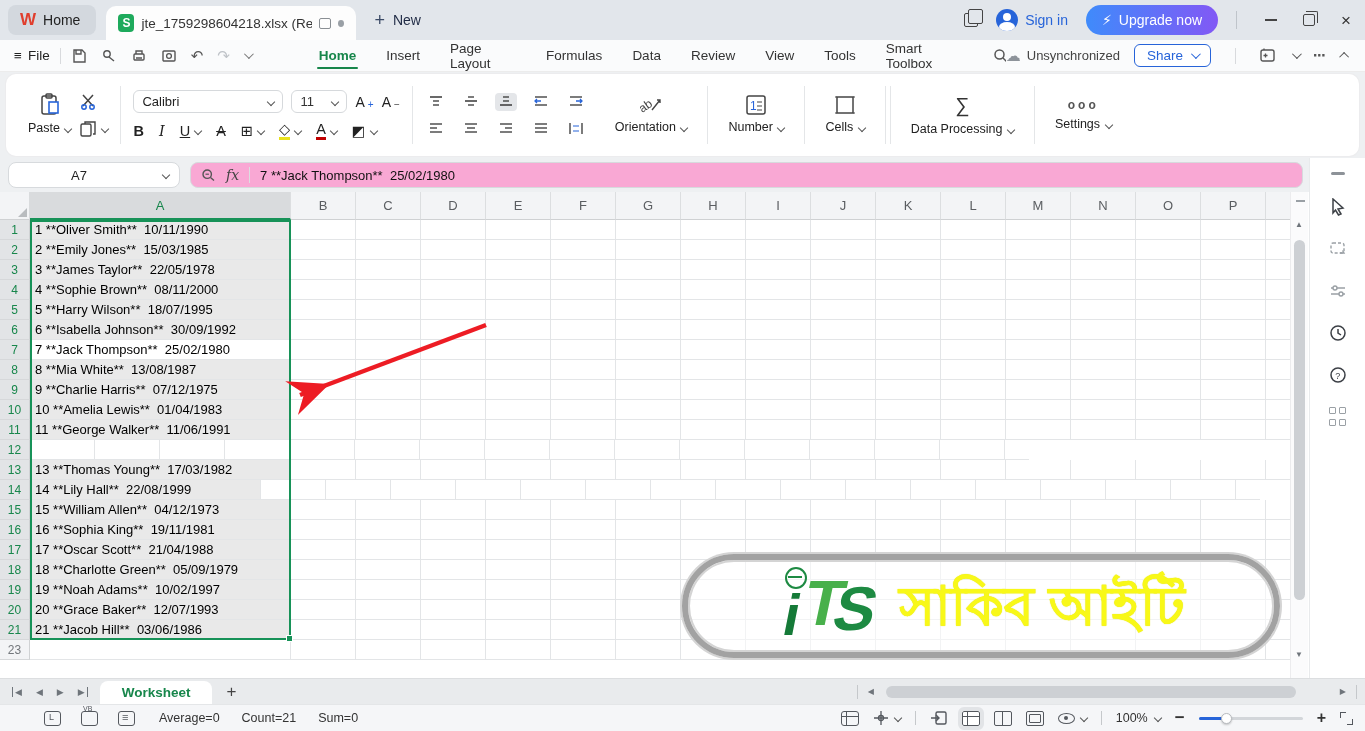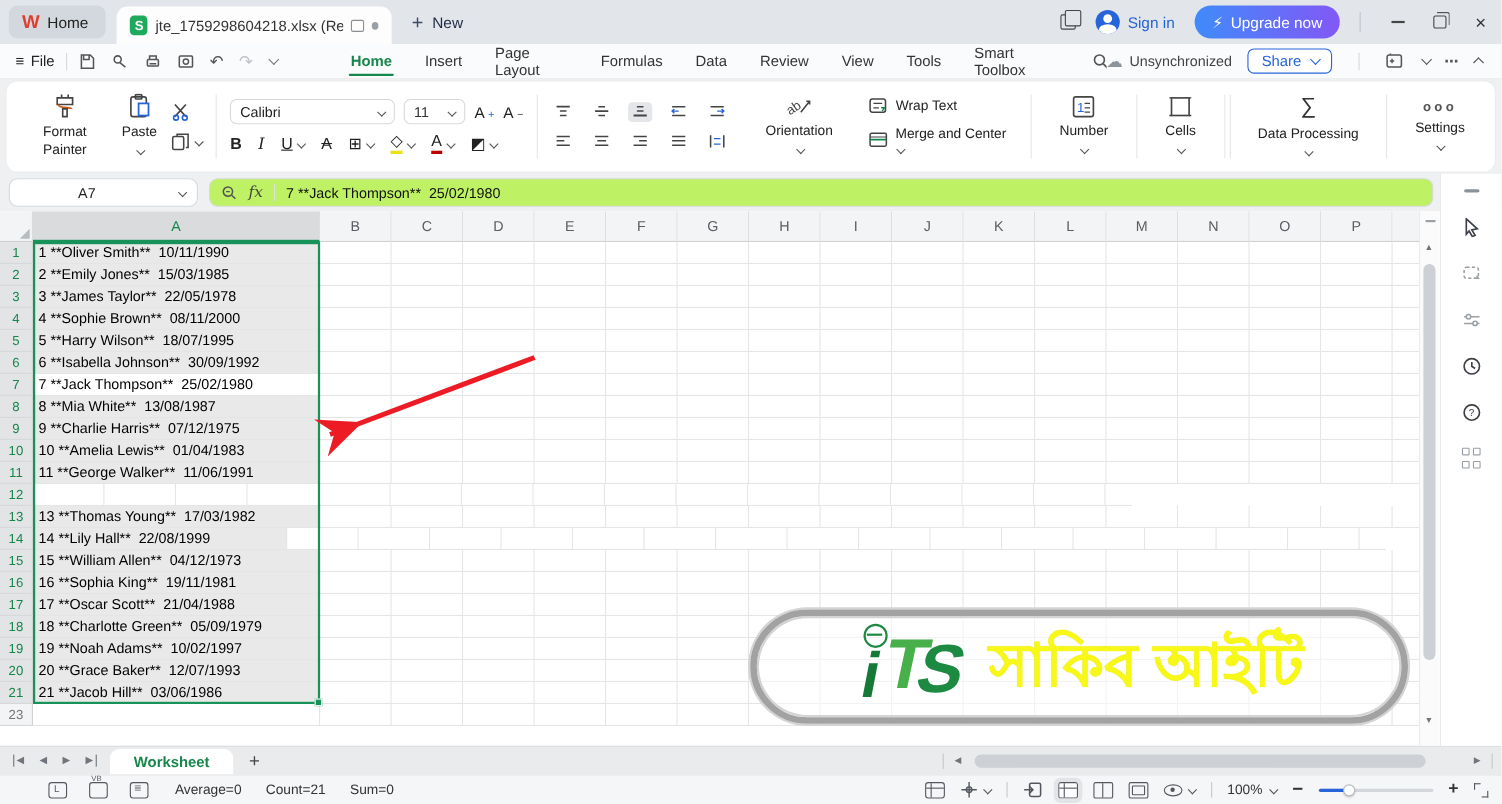--- a/index.html
+++ b/index.html
@@ -70,21 +70,21 @@
   .al-ico.active { background:#e4e6e9; }
   .tiny-chev { width:6px; height:6px; border-right:1.2px solid #555; border-bottom:1.2px solid #555; transform:rotate(45deg); display:inline-block; margin-left:2px; }
   .mid-btn { display:flex; align-items:center; gap:6px; font-size:12.5px; color:#222; }
   .mid-col { display:flex; flex-direction:column; gap:10px; justify-content:center; }
   .ooo { letter-spacing:3px; color:#555; font-size:12px; font-weight:bold; }
   .sigma { font-size:20px; color:#333; }
 
   
   .formulabar { position:absolute; left:0; top:158px; width:1365px; height:34px; background:#eef0f2; display:flex; align-items:center; }
   .namebox { display:flex; align-items:center; justify-content:space-between; width:172px; margin-left:8px; background:#fff; border:1px solid #d7dadd; border-radius:8px; height:26px; padding:0 10px 0 62px; font-size:13px; color:#222; }
-  .fx-area { display:flex; align-items:center; flex:1; margin:0 62px 0 10px; background:#bef264; border:1px solid #d7dadd; border-radius:8px; height:26px; padding:0 10px; gap:10px; }
+  .fx-area { display:flex; align-items:center; flex:1; margin:0 62px 0 10px; background:#f9a8d4; border:1px solid #d7dadd; border-radius:8px; height:26px; padding:0 10px; gap:10px; }
   .fx-label { font-family:"DejaVu Serif",serif; font-style:italic; font-size:14px; color:#444; }
   .fx-sep { width:1px; height:16px; background:#dcdee0; }
   .fx-value { font-size:13px; color:#111; white-space:pre; }
 
   
   .workarea { position:absolute; left:0; top:192px; width:1310px; height:486px; background:#fff; overflow:hidden; }
   .grid-hdr { display:flex; height:28px; }
   .corner { width:30px; height:28px; background:#f3f4f6; border-right:1px solid #d9dbdd; border-bottom:1px solid #cfd1d3; position:relative; }
   .corner:after { content:""; position:absolute; right:2px; bottom:2px; border-left:9px solid transparent; border-bottom:9px solid #b9bcbf; }
   .col-h { height:28px; display:flex; align-items:center; justify-content:center; font-size:13px; color:#5a5d61; background:#f3f4f6; border-right:1px solid #dcdee0; border-bottom:1px solid #cfd1d3; }
@@ -260,28 +260,20 @@
       </svg>
     <span class="chev" style="color:#555;"></span>
     <span class="dots3">⋯</span>
     <span class="chev up" style="color:#555;"></span>
   </div>
 </div>
 
 <div class="ribbon">
   <div class="rib-group">
     <div class="big-btn">
-      <svg width="26" height="24" viewBox="0 0 26 24">
-          <path d="M6 4h14v6H6z M10 1v3 M16 1v3" fill="none" stroke="#444" stroke-width="1.5"></path>
-          <path d="M7 10c0 4 12 2 12 4" fill="none" stroke="#c55a11" stroke-width="1.6"></path>
-          <path d="M11 14h4v7h-4z" fill="none" stroke="#444" stroke-width="1.5"></path>
-        </svg>
-      <span style="width:62px;">Format Painter</span>
-    </div>
-    <div class="big-btn">
       <svg width="24" height="24" viewBox="0 0 24 24">
           <rect x="4" y="3" width="14" height="18" rx="2" fill="none" stroke="#444" stroke-width="1.5"></rect>
           <rect x="8" y="1" width="6" height="4" rx="1" fill="none" stroke="#444" stroke-width="1.5"></rect>
           <rect x="11" y="9" width="9" height="11" fill="#fff" stroke="#2764d9" stroke-width="1.6"></rect>
         </svg>
       <span><span>Paste</span> <span class="tiny-chev"></span></span>
     </div>
     <div class="small-col">
       <svg width="20" height="17" viewBox="0 0 20 17">
           <path d="M4 2l10 11M14 2L4 13" stroke="#444" stroke-width="1.5" fill="none"></path>
@@ -412,40 +404,20 @@
       </div>
     </div>
   </div>
   <div class="rib-group">
     <div class="big-btn">
       <svg width="26" height="22" viewBox="0 0 26 22">
           <text x="2" y="16" font-size="12" fill="#444" transform="rotate(-35 8 14)">ab</text>
           <path d="M14 16L22 6m-3 0h3v3" stroke="#444" stroke-width="1.4" fill="none"></path>
         </svg>
       <span><span>Orientation</span> <span class="tiny-chev"></span></span>
-    </div>
-  </div>
-  <div class="rib-group">
-    <div class="mid-col">
-      <div class="mid-btn">
-        <svg width="18" height="15" viewBox="0 0 18 15">
-            <rect x="1" y="1" width="14" height="12" rx="2" fill="none" stroke="#444" stroke-width="1.4"></rect>
-            <path d="M4 5h8M4 9h5" stroke="#444" stroke-width="1.2"></path>
-            <path d="M11 9h3l-2 3" stroke="#17864b" stroke-width="1.3" fill="none"></path>
-          </svg>
-        <span>Wrap Text</span>
-      </div>
-      <div class="mid-btn">
-        <svg width="18" height="15" viewBox="0 0 18 15">
-            <rect x="1" y="1" width="15" height="12" rx="1.5" fill="none" stroke="#444" stroke-width="1.4"></rect>
-            <path d="M1 7h15" stroke="#17864b" stroke-width="1.6"></path>
-            <path d="M1 4.5h15" stroke="#444" stroke-width="1"></path>
-          </svg>
-        <span><span>Merge and Center</span> <span class="tiny-chev"></span></span>
-      </div>
     </div>
   </div>
   <div class="rib-sep"></div>
   <div class="rib-group">
     <div class="big-btn">
       <svg width="24" height="22" viewBox="0 0 24 22">
           <rect x="3" y="2" width="18" height="18" rx="2" fill="none" stroke="#444" stroke-width="1.5"></rect>
           <text x="6" y="16" font-size="12" fill="#2764d9">1</text>
           <path d="M13 8h5M13 12h5M13 16h5" stroke="#444" stroke-width="1.2"></path>
         </svg>

